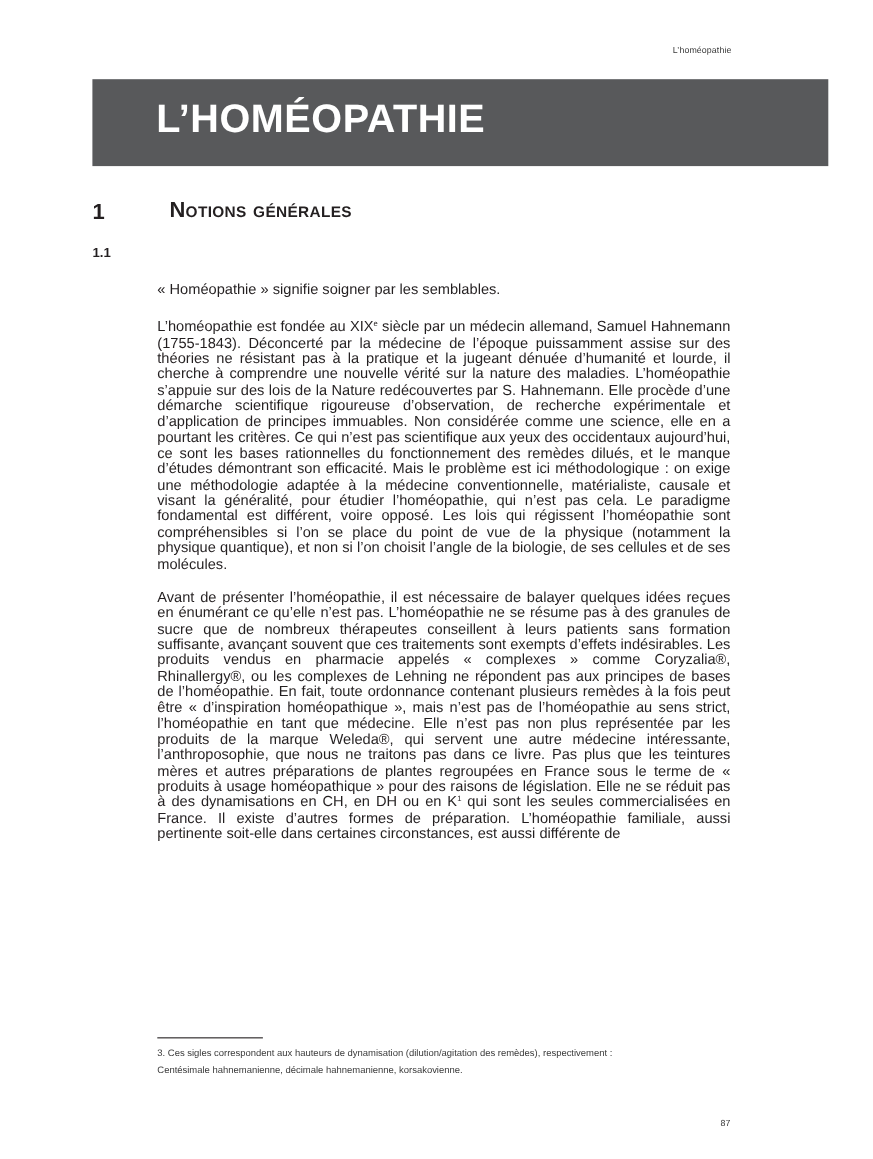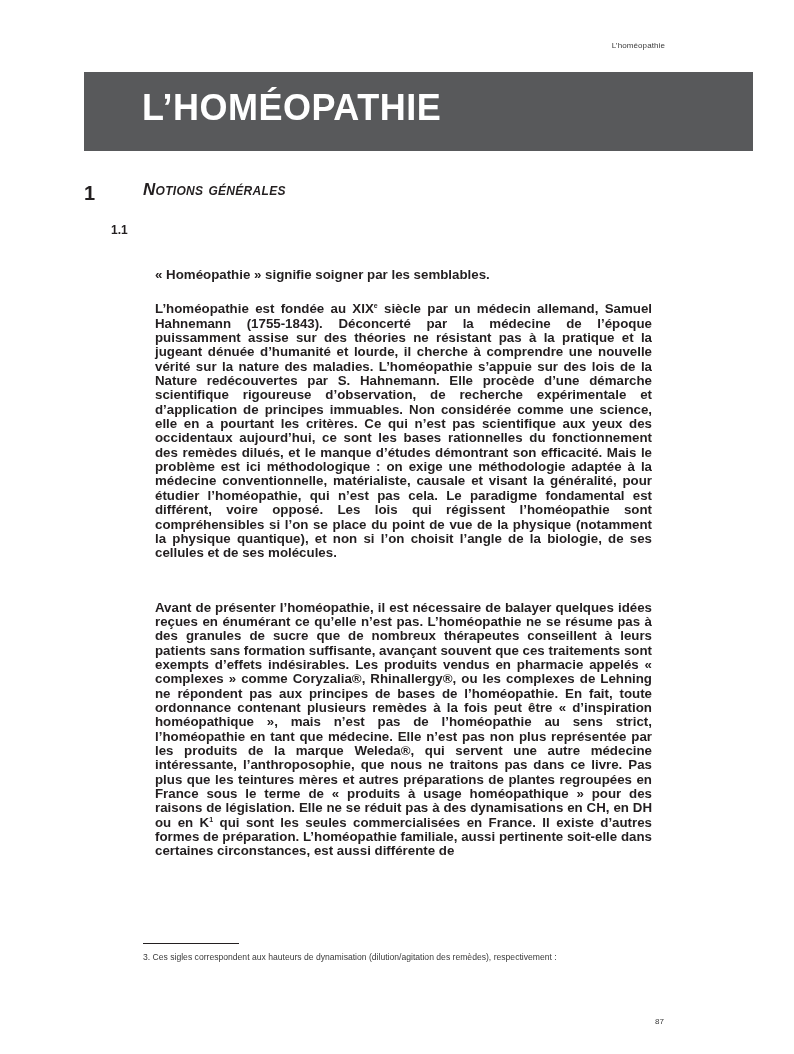--- a/index.html
+++ b/index.html
@@ -52,63 +52,60 @@
       color: #231f20;
     }
     .h1 .num {
       position: absolute;
       left: 0;
       top: 2px;
       font-size: 20px;
     }
     .h1 .title {
       position: absolute;
-      left: 59px;
+      left: 70px;
       top: 0;
-      font-size: 17px;
+      font-size: 20px;
       font-variant: small-caps;
       letter-spacing: 0.3px;
-      font-style: italic;
     }
     .h2 {
       position: absolute;
       left: 84px;
       top: 220px;
       width: 600px;
       height: 22px;
       font-weight: bold;
       color: #231f20;
     }
     .h2 .num {
       position: absolute;
       left: 0;
       top: 3px;
       font-size: 12px;
-      margin-left: 27px;
     }
     .h2 .title {
       position: absolute;
       left: 59px;
       top: 0;
       font-size: 16px;
     }
     .body-col {
       position: absolute;
       left: 143px;
       top: 256px;
       width: 521px;
     }
     .body-col p {
-      margin: 12px;
+      margin: 0;
       font-size: 13.3px;
       line-height: 14.35px;
       text-align: justify;
       color: #231f20;
       hyphens: none;
-      font-weight: bold;
     }
     .p-intro {
       margin-bottom: 20px !important;
     }
     .p-gap {
       height: 16px;
     }
     sup {
       font-size: 7px;
       line-height: 0;
@@ -161,15 +158,16 @@
   <p class="p-intro">« Homéopathie » signifie soigner par les semblables.</p>
   <p><span>L’homéopathie est fondée au XIX</span><sup>e</sup><span> siècle par un médecin allemand, Samuel Hahnemann (1755-1843). Déconcerté par la médecine de l’époque puissamment assise sur des théories ne résistant pas à la pratique et la jugeant dénuée d’humanité et lourde, il cherche à comprendre une nouvelle vérité sur la nature des maladies. L’homéopathie s’appuie sur des lois de la Nature redécouvertes par S. Hahnemann. Elle procède d’une démarche scientifique rigoureuse d’observation, de recherche expérimentale et d’application de principes immuables. Non considérée comme une science, elle en a pourtant les critères. Ce qui n’est pas scientifique aux yeux des occidentaux aujourd’hui, ce sont les bases rationnelles du fonctionnement des remèdes dilués, et le manque d’études démontrant son efficacité. Mais le problème est ici méthodologique : on exige une méthodologie adaptée à la médecine conventionnelle, matérialiste, causale et visant la généralité, pour étudier l’homéopathie, qui n’est pas cela. Le paradigme fondamental est différent, voire opposé. Les lois qui régissent l’homéopathie sont compréhensibles si l’on se place du point de vue de la physique (notamment la physique quantique), et non si l’on choisit l’angle de la biologie, de ses cellules et de ses molécules.</span></p>
   <div class="p-gap"></div>
   <p><span>Avant de présenter l’homéopathie, il est nécessaire de balayer quelques idées reçues en énumérant ce qu’elle n’est pas. L’homéopathie ne se résume pas à des granules de sucre que de nombreux thérapeutes conseillent à leurs patients sans formation suffisante, avançant souvent que ces traitements sont exempts d’effets indésirables. Les produits vendus en pharmacie appelés « complexes » comme Coryzalia®, Rhinallergy®, ou les complexes de Lehning ne répondent pas aux principes de bases de l’homéopathie. En fait, toute ordonnance contenant plusieurs remèdes à la fois peut être « d’inspiration homéopathique », mais n’est pas de l’homéopathie au sens strict, l’homéopathie en tant que médecine. Elle n’est pas non plus représentée par les produits de la marque Weleda®, qui servent une autre médecine intéressante, l’anthroposophie, que nous ne traitons pas dans ce livre. Pas plus que les teintures mères et autres préparations de plantes regroupées en France sous le terme de « produits à usage homéopathique » pour des raisons de législation. Elle ne se réduit pas à des dynamisations en CH, en DH ou en K</span><sup>1</sup><span> qui sont les seules commercialisées en France. Il existe d’autres formes de préparation. L’homéopathie familiale, aussi pertinente soit-elle dans certaines circonstances, est aussi différente de</span></p>
 </div>
 
 <div class="footnote-rule"></div>
 
 <div class="footnote">
   <div>3. Ces sigles correspondent aux hauteurs de dynamisation (dilution/agitation des remèdes), respectivement :</div>
+  <div>Centésimale hahnemanienne, décimale hahnemanienne, korsakovienne.</div>
 </div>
 
 <div class="page-number">87</div>
 
 </body></html>

